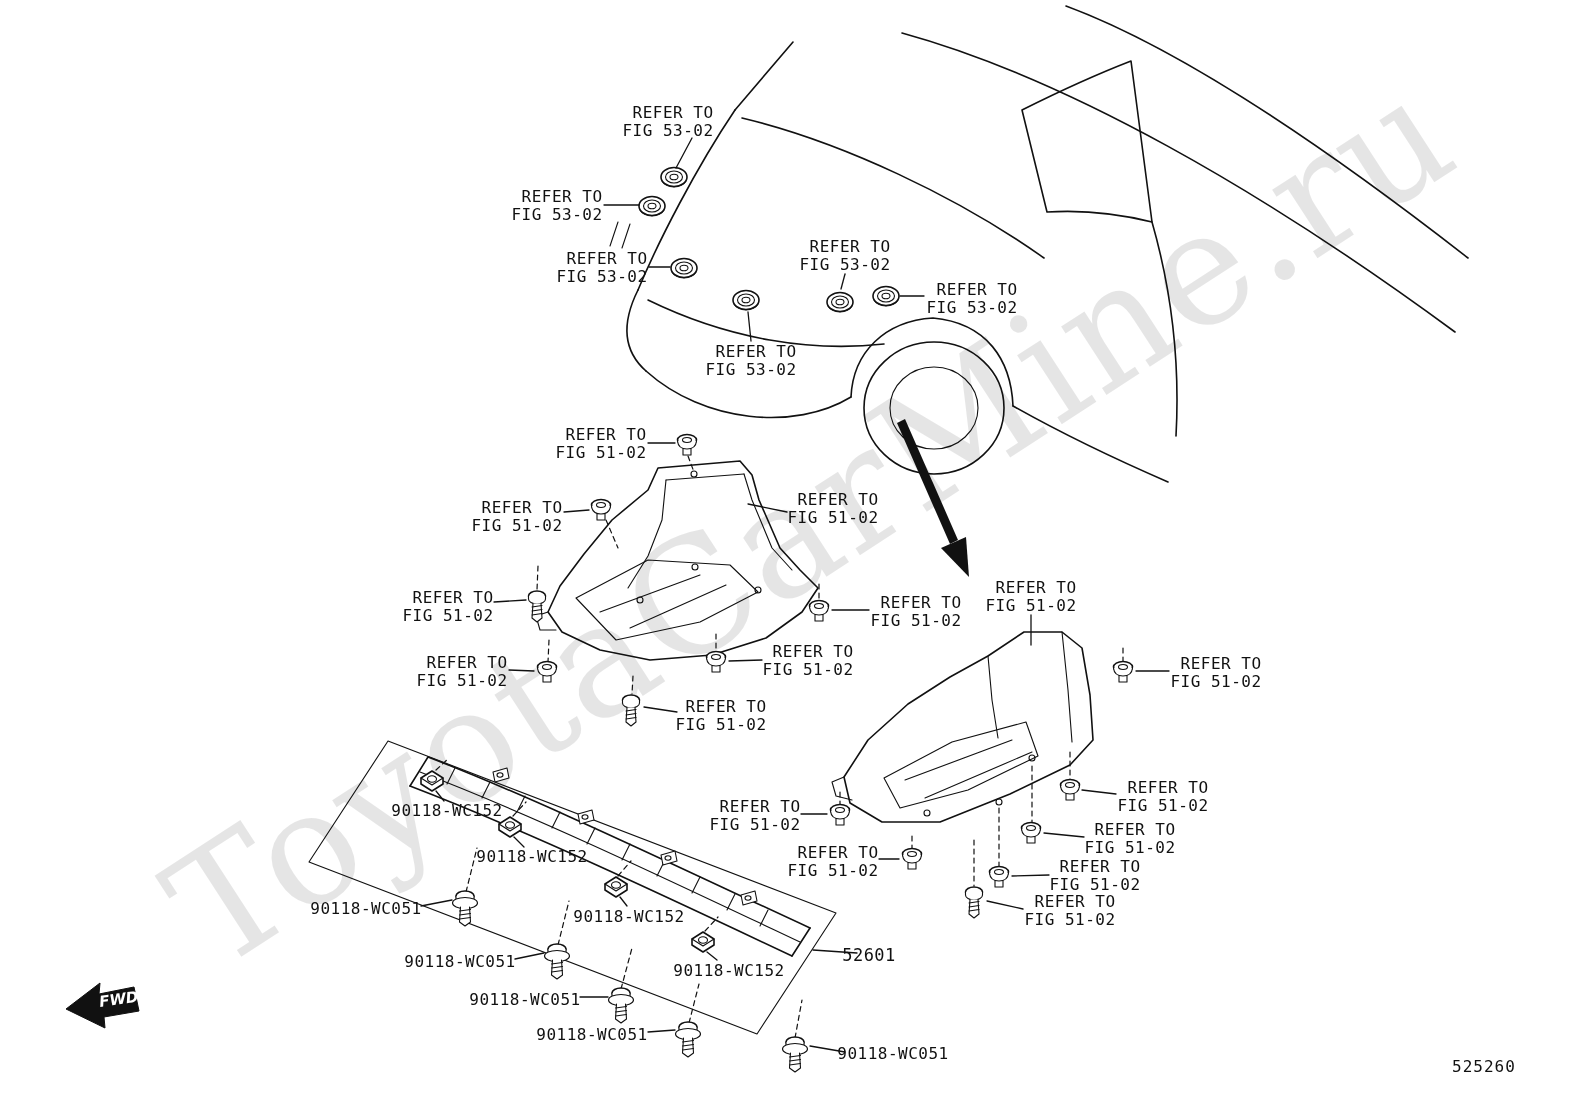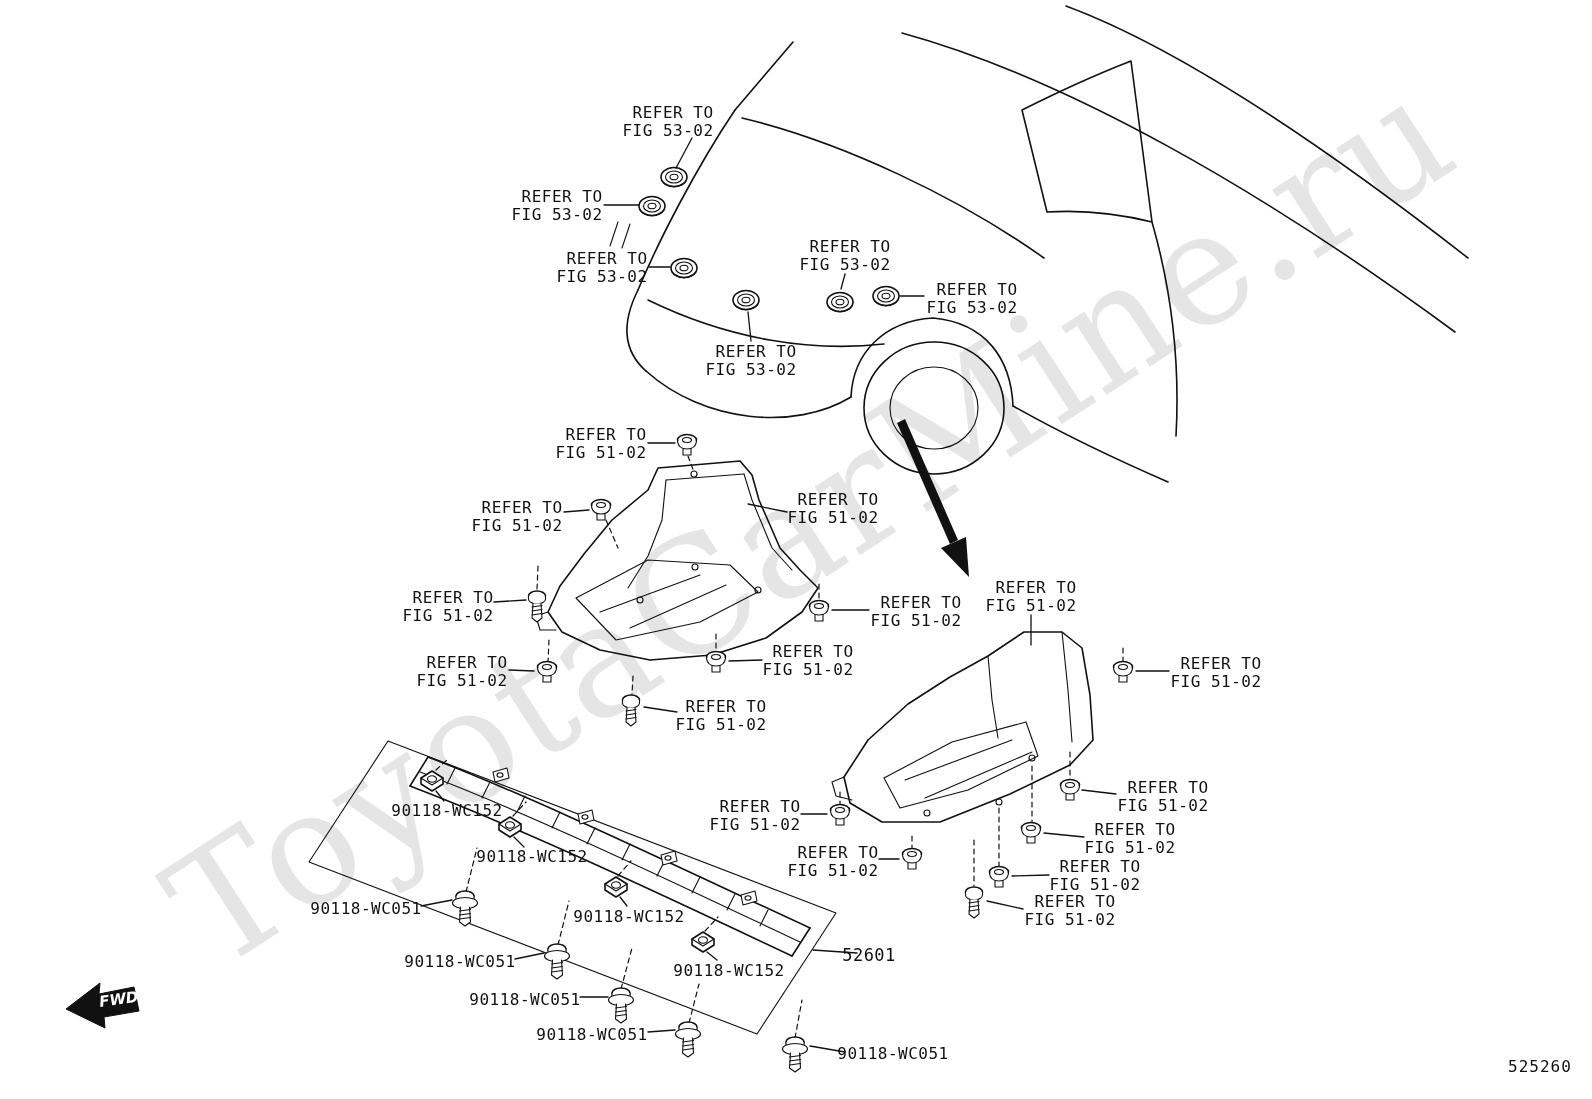--- a/index.html
+++ b/index.html
@@ -23,21 +23,21 @@
   .watermark {
     position:absolute; left:-120px; top:430px; width:1860px; text-align:center;
     transform:rotate(-33deg); transform-origin:center;
     font-family:"DejaVu Serif", serif; font-size:158px; letter-spacing:2px;
     color:rgba(0,0,0,0.10); white-space:nowrap; pointer-events:none;
   }
   .main-part {
     position:absolute; left:869px; top:945px; transform:translateX(-50%);
     font-size:17px; letter-spacing:.5px;
   }
-  .page-number { position:absolute; left:1508px; top:1057px; font-size:16px; letter-spacing:1px; }
+  .page-number { position:absolute; left:1452px; top:1057px; font-size:16px; letter-spacing:1px; }
   .fwd-wrap { position:absolute; left:58px; top:975px; width:110px; height:70px; }
   .fwd-wrap text {
     font-family:"DejaVu Sans", sans-serif; font-style:italic; font-weight:bold;
     font-size:15px; fill:#fff; stroke:none;
   }
 </style>
 </head>
 <body>
 
 <div class="stage">

